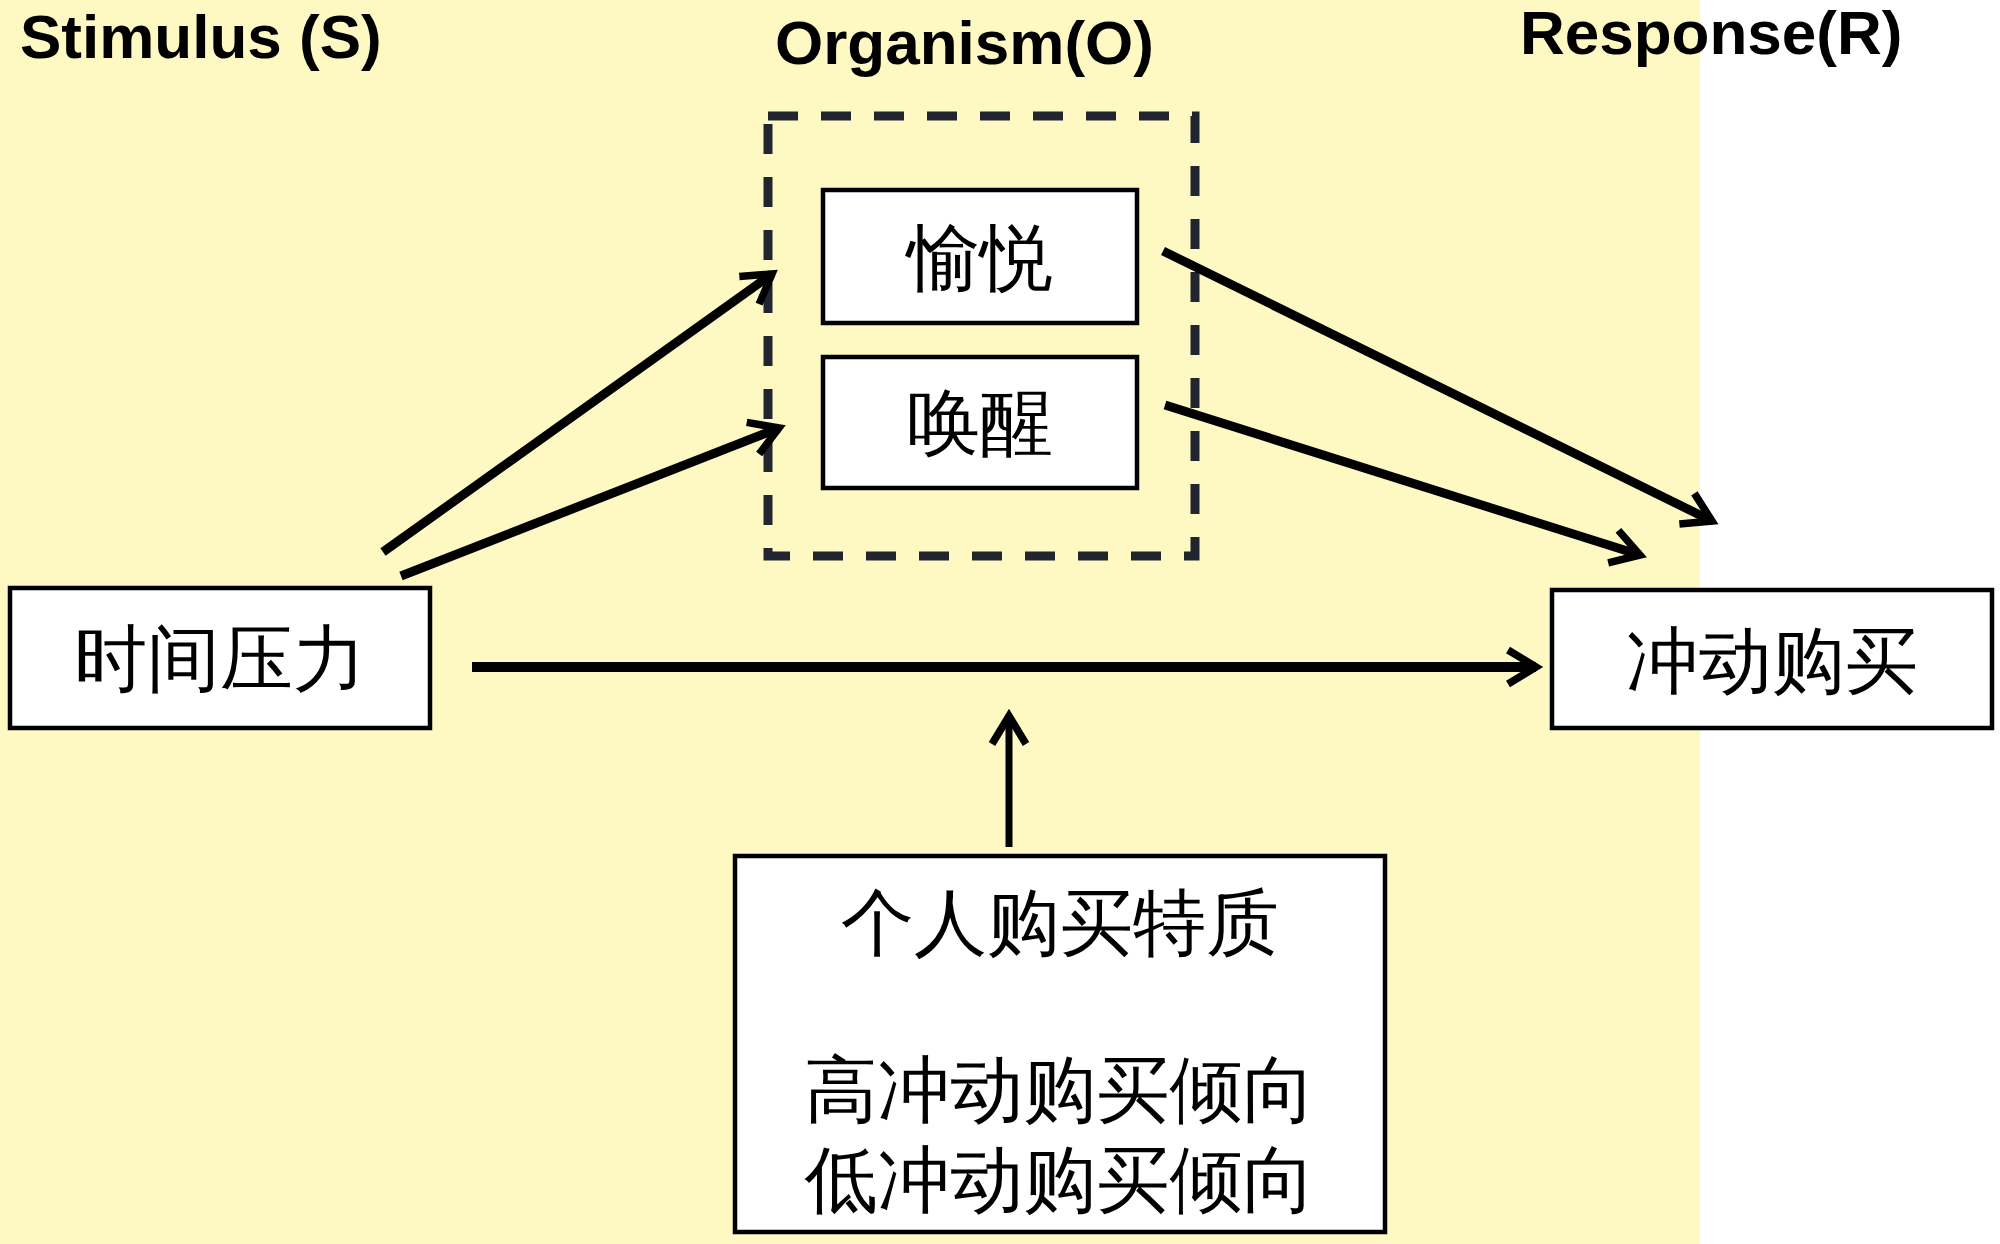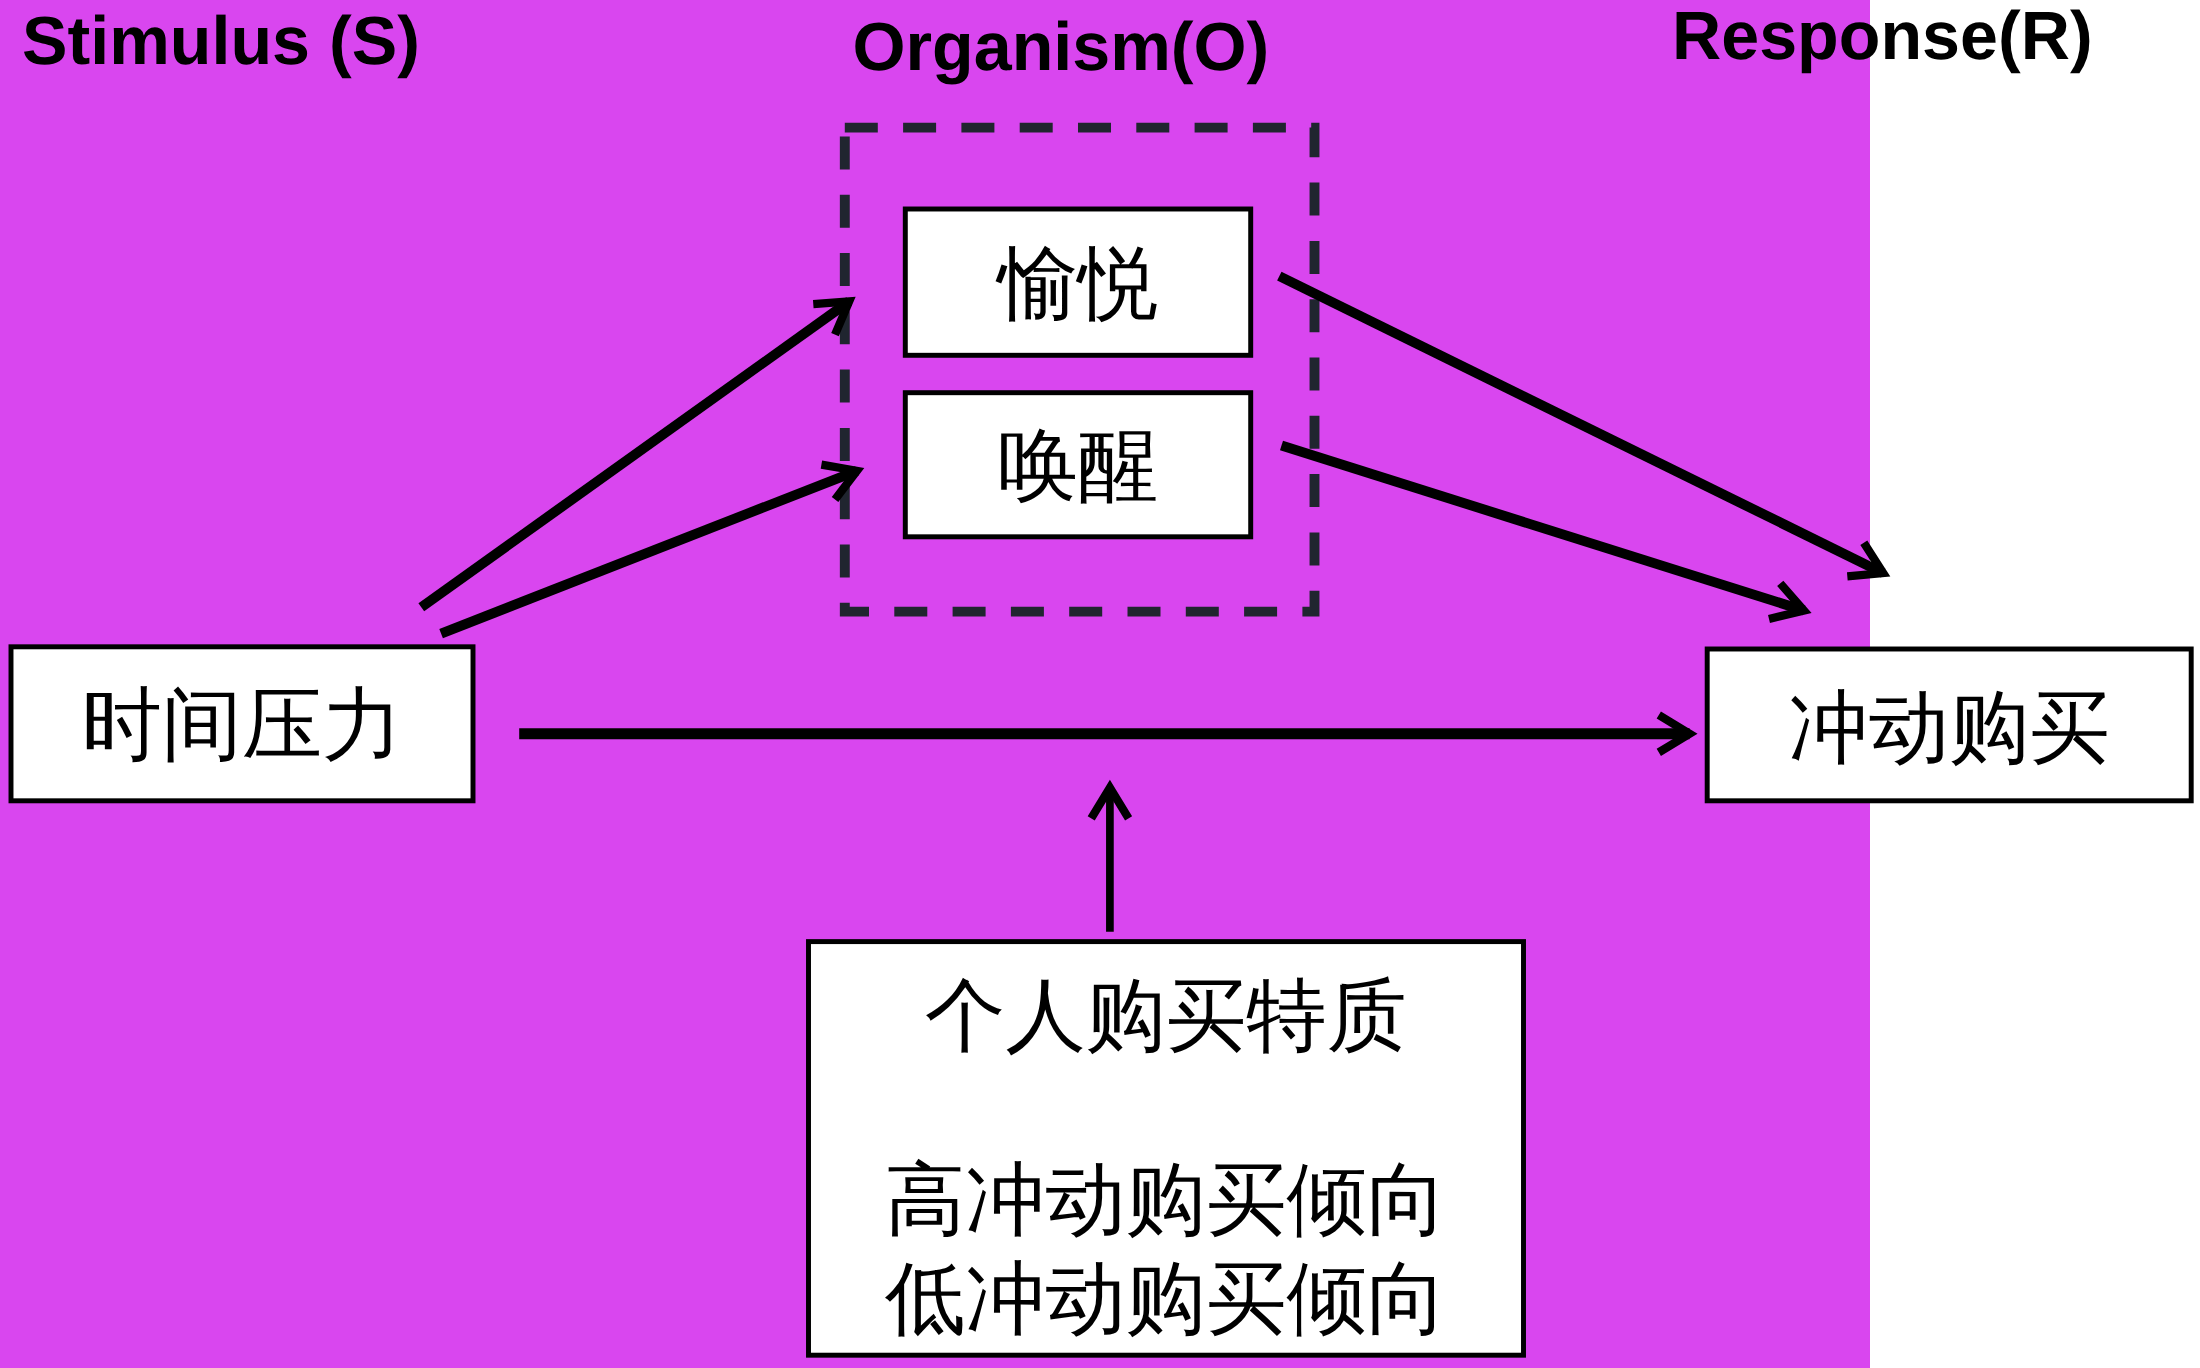--- a/index.html
+++ b/index.html
@@ -7,21 +7,21 @@
     padding: 0;
     background: #ffffff;
     width: 2000px;
     height: 1244px;
     overflow: hidden;
   }
   .canvas-wrap {
     position: relative;
     width: 1700px;
     height: 1244px;
-    background: #d946ef;
+    background: #fef9c3;
   }
   svg { display: block; }
   .en-label {
     font-family: "Liberation Sans", sans-serif;
     font-weight: 700;
     font-size: 62px;
     fill: #000000;
   }
   .cn-text {
     font-family: "DejaVu Serif", "Liberation Serif", serif;

